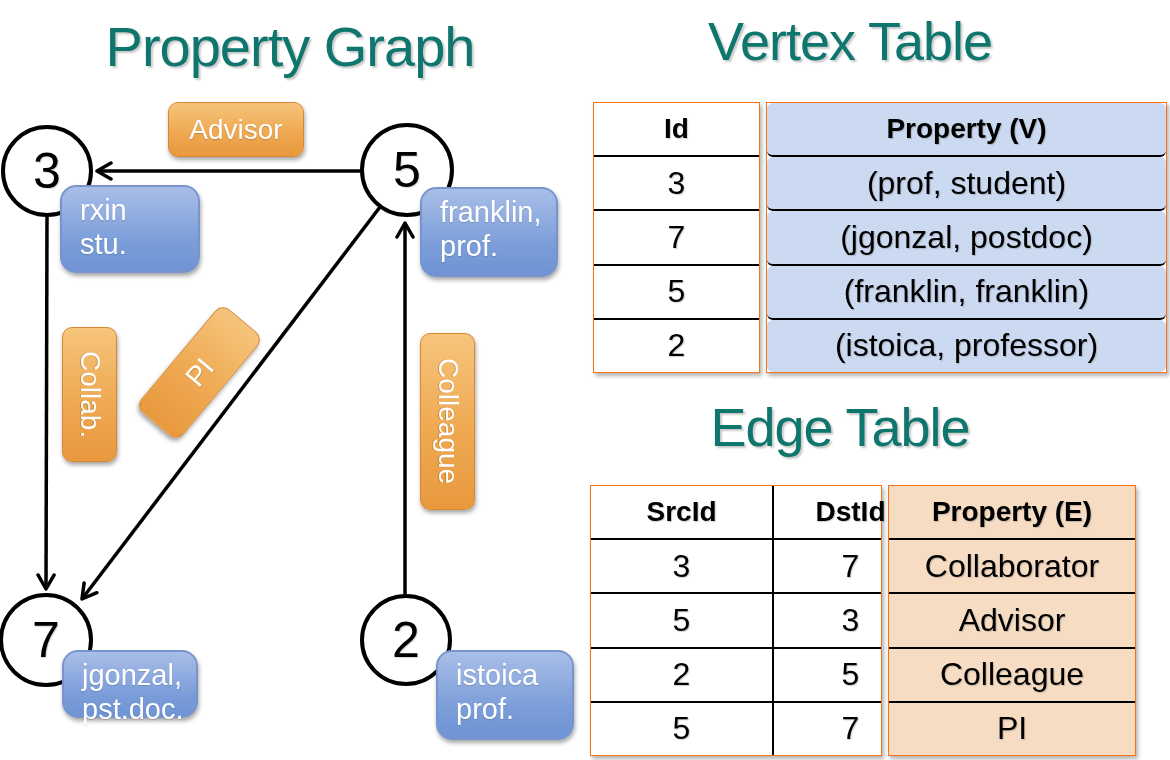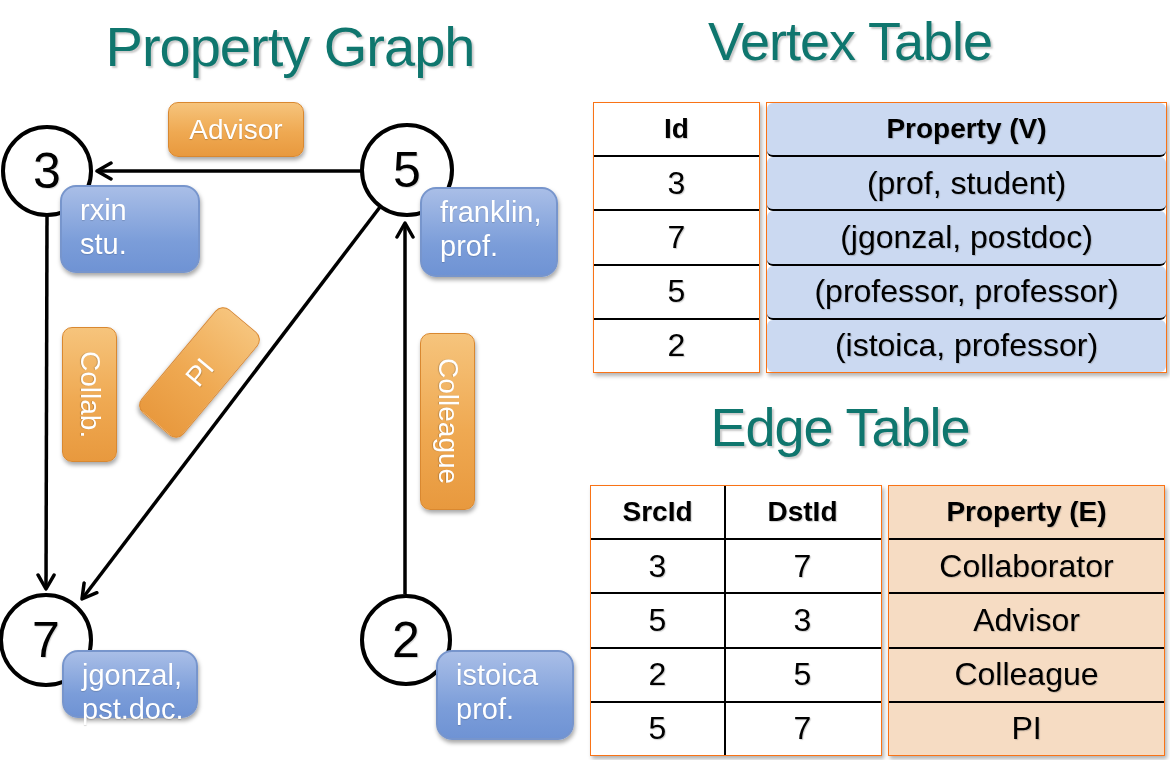--- a/index.html
+++ b/index.html
@@ -54,21 +54,21 @@
     flex:1;display:flex;align-items:center;justify-content:center;
     border-bottom:2.5px solid #000;font-size:32px;
     text-shadow:1px 1px 1px rgba(90,90,90,0.3);
   }
   .tbl .cell:last-child{border-bottom:none;}
   .tbl .th{font-weight:bold;font-size:28px;}
   .fill-v{background:var(--vertex-table-fill,#CBD9F1);border-radius:6px;}
   .fill-e{background:var(--edge-table-fill,#F6DCC3);}
   .tbl .row{flex:1;display:flex;border-bottom:2.5px solid #000;}
   .tbl .row:last-child{border-bottom:none;}
-  .tbl .row .cell{flex:none;border-bottom:none;height:100%;}
+  .tbl .row .cell{flex:none;border-bottom:none;height:100%;margin-left:24px;}
   .c-src{width:133px;}
   .c-dst{width:153px;border-left:2.5px solid #000;}
 </style>
 </head>
 <body>
 
 <div class="canvas">
 
   <div class="abs title" style="left:20px;top:14px;width:540px;font-size:56px;">Property Graph</div>
 
@@ -122,21 +122,21 @@
     <div class="cell">3</div>
     <div class="cell">7</div>
     <div class="cell">5</div>
     <div class="cell">2</div>
   </div>
 
   <div class="abs tbl" style="left:766px;top:102px;width:401px;height:271px;">
     <div class="cell th fill-v">Property (V)</div>
     <div class="cell fill-v">(prof, student)</div>
     <div class="cell fill-v">(jgonzal, postdoc)</div>
-    <div class="cell fill-v">(professor, professor)</div>
+    <div class="cell fill-v">(franklin, franklin)</div>
     <div class="cell fill-v">(istoica, professor)</div>
   </div>
 
   <div class="abs title" style="left:610px;top:396px;width:460px;">Edge Table</div>
 
   <div class="abs tbl" style="left:590px;top:485px;width:292px;height:271px;">
     <div class="row">
       <div class="cell th c-src">SrcId</div>
       <div class="cell th c-dst">DstId</div>
     </div>
@@ -151,21 +151,21 @@
     <div class="row">
       <div class="cell c-src">2</div>
       <div class="cell c-dst">5</div>
     </div>
     <div class="row">
       <div class="cell c-src">5</div>
       <div class="cell c-dst">7</div>
     </div>
   </div>
 
-  <div class="abs tbl" style="left:888px;top:485px;width:277px;height:271px;">
+  <div class="abs tbl" style="left:888px;top:485px;width:248px;height:271px;">
     <div class="cell th fill-e">Property (E)</div>
     <div class="cell fill-e">Collaborator</div>
     <div class="cell fill-e">Advisor</div>
     <div class="cell fill-e">Colleague</div>
     <div class="cell fill-e">PI</div>
   </div>
 
 </div>
 
 </body></html>

